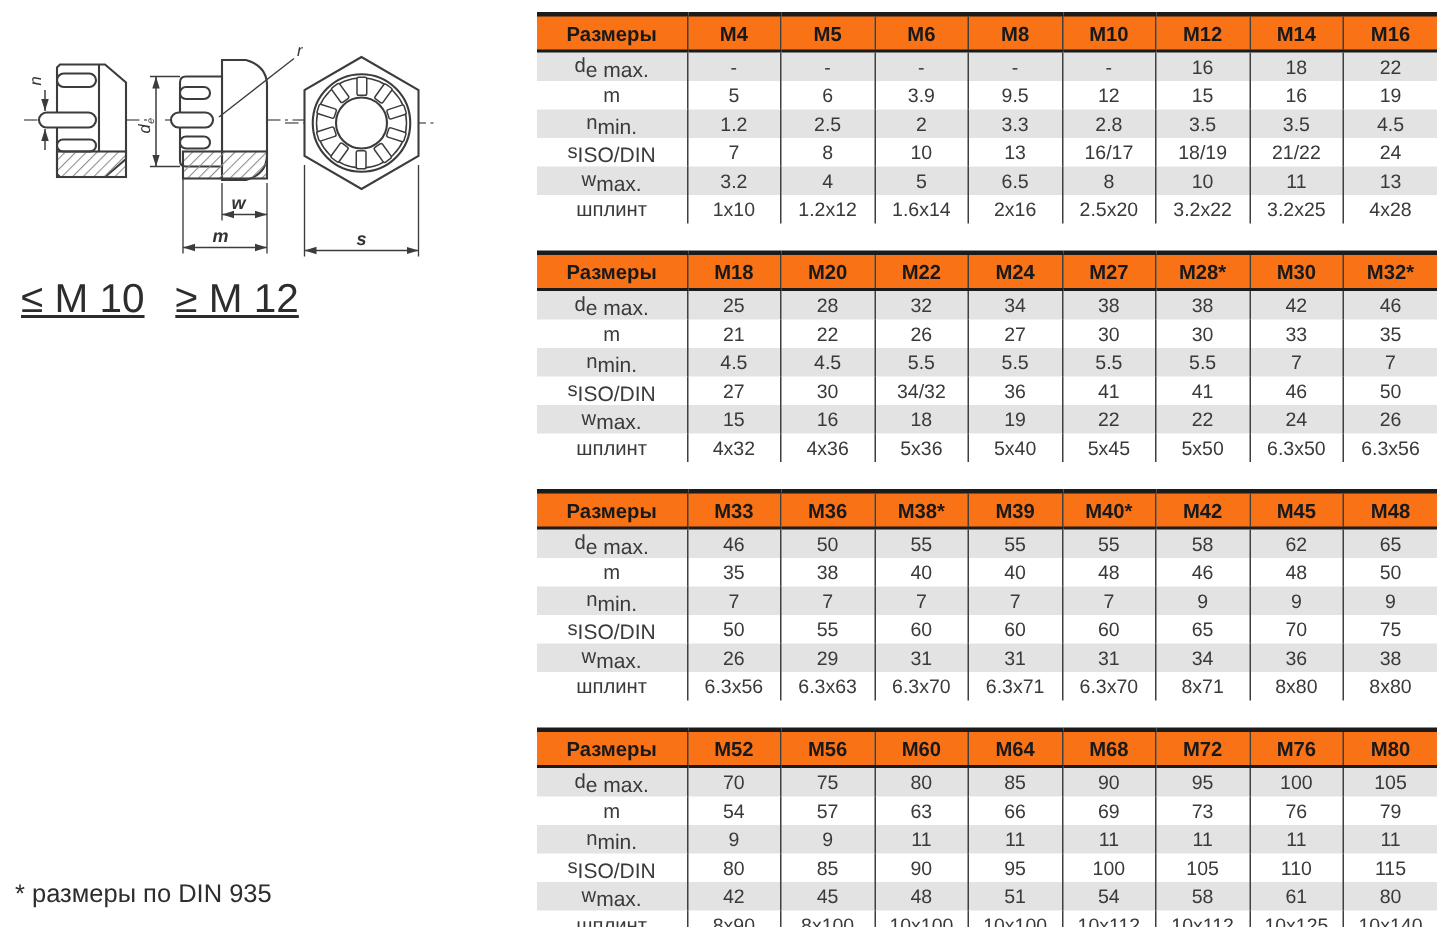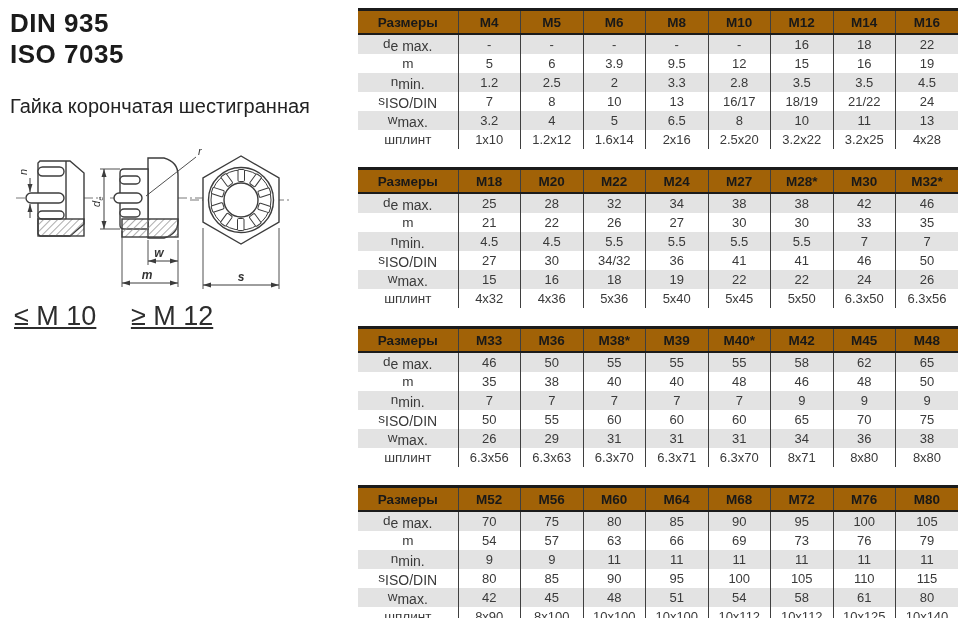--- a/index.html
+++ b/index.html
@@ -11,56 +11,51 @@
   .page{position:relative;width:962px;height:618px;}
 
   
   .left-panel{position:absolute;left:0;top:0;width:358px;height:618px;}
   .titles{padding:8px 0 0 10px;}
   .std{font-size:26px;font-weight:bold;color:#1b1b1b;line-height:31px;letter-spacing:.5px;}
   .subtitle{font-size:20px;color:#222;margin-top:25px;}
   .drawing-wrap{margin-top:3px;}
   .size-notes{margin:2px 0 0 14px;font-size:27px;color:#2d2d2d;}
   .size-notes span{display:inline-block;text-decoration:underline;}
-  .size-notes .n2{margin-left:27px;}
+  .size-notes .n2{margin-left:13px;}
   .footnote{position:absolute;left:10px;top:586px;font-size:17px;color:#2d2d2d;}
 
   
   .right-panel{position:absolute;left:358px;top:8px;width:600px;}
   table.dim-table{
     border-collapse:collapse;table-layout:fixed;width:600px;
     margin-bottom:18px;font-size:13px;color:#3a3a3a;
   }
   table.dim-table th{
-    background:#a16207;color:#191919;font-weight:bold;font-size:13.5px;
+    background:#f97316;color:#191919;font-weight:bold;font-size:13.5px;
     height:22px;padding:0;text-align:center;
     border-top:3px solid #1b1b1b;border-bottom:2px solid #1b1b1b;
   }
   table.dim-table td{height:19px;padding:0;text-align:center;line-height:1;}
   table.dim-table th + th, table.dim-table td + td{border-left:1px solid #3f3f3f;}
   table.dim-table tbody tr:nth-child(odd){background:#e3e3e3;}
   .lab-main{font-size:13.5px;}
   .lab-sub{font-size:14px;vertical-align:-3px;}
 
   
   svg text{fill:#333;}
   .dim-label{font-style:italic;font-size:11px;}
   .dim-label-b{font-style:italic;font-size:12px;font-weight:600;}
 </style>
 </head>
 <body>
 
 <div class="page">
 
   <div class="left-panel">
-    <div class="titles">
-      <div class="std">DIN 935</div>
-      <div class="std">ISO 7035</div>
-      <div class="subtitle">Гайка корончатая шестигранная</div>
-    </div>
 
     <div class="drawing-wrap">
       <svg width="356" height="174" viewBox="0 0 356 174">
         <defs>
           <pattern id="hatch" width="5" height="5" patternUnits="userSpaceOnUse" patternTransform="rotate(45)">
             <line x1="0" y1="0" x2="0" y2="5" stroke="#8a8a8a" stroke-width="1.4"></line>
           </pattern>
           <marker id="arw" markerWidth="9" markerHeight="7" refX="8" refY="3" orient="auto-start-reverse" markerUnits="userSpaceOnUse">
             <path d="M0,0.5 L8,3 L0,5.5 Z" fill="#3c3c3c"></path>
           </marker>
@@ -138,20 +133,21 @@
         </g>
         <text class="dim-label-b" x="241" y="160" text-anchor="middle">s</text>
       </svg>
     </div>
 
     <div class="size-notes">
       <span class="n1">≤ M 10</span>
       <span class="n2">≥ M 12</span>
     </div>
 
+    <div class="footnote">* размеры по DIN 935</div>
   </div>
 
   <div class="right-panel">
       <table class="dim-table">
         <colgroup>
           <col style="width: 100px;">
           <col>
           <col>
           <col>
           <col>

